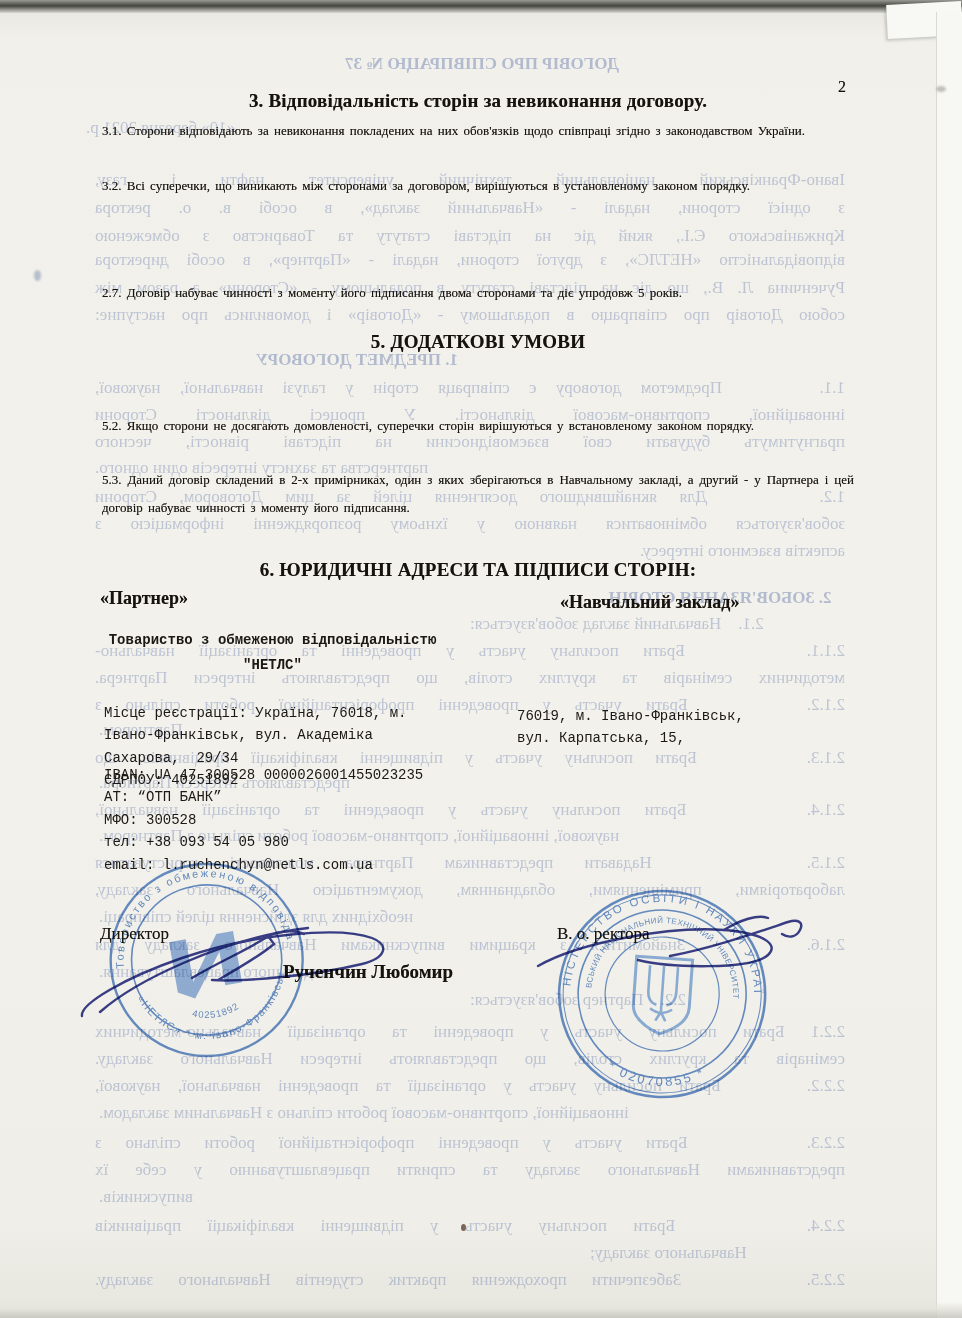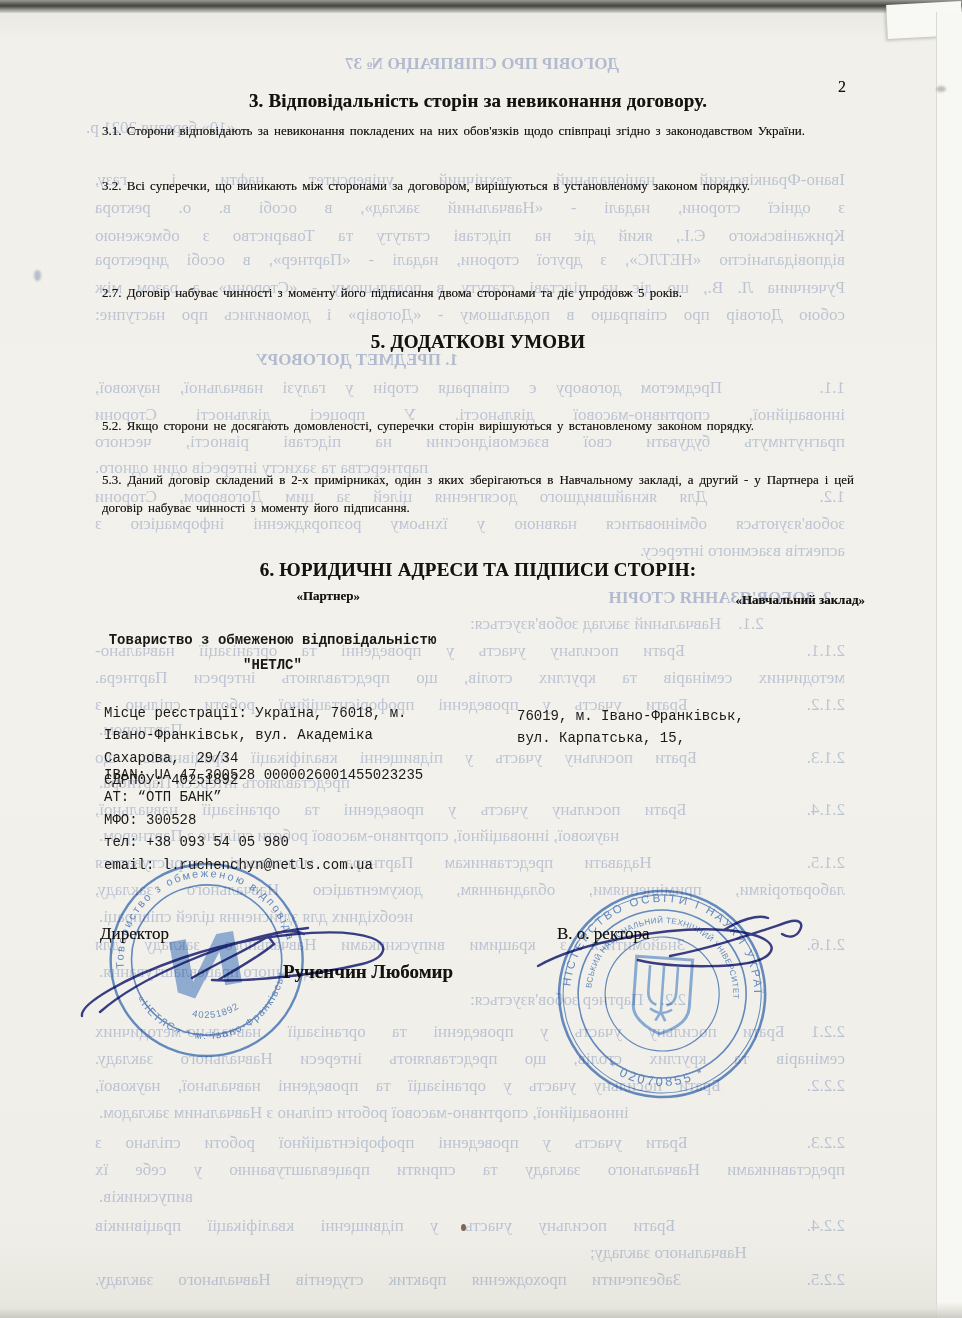--- a/index.html
+++ b/index.html
@@ -14,21 +14,21 @@
     border-left:1px solid #dbdad2;}
   .bottom-edge{position:absolute;left:0;right:0;bottom:0;height:16px;
     background:linear-gradient(0deg,#c2c1ba 0%,#e4e3dc 60%,rgba(228,227,220,0) 100%);opacity:.8;}
   .speck{position:absolute;border-radius:50%;}
 
   .ink{text-shadow:0 0 .5px rgba(25,22,18,.5);}
   .page-num{position:absolute;left:838px;top:78px;font-size:16px;}
   .h{position:absolute;left:102px;width:752px;text-align:center;font-weight:bold;font-size:19px;letter-spacing:.2px;}
   .clause{position:absolute;left:102px;width:752px;text-align:justify;font-size:13px;line-height:27.5px;word-spacing:2px;}
 
-  .party-label{position:absolute;font-weight:bold;font-size:13px;text-align:right;}
+  .party-label{position:absolute;font-weight:bold;font-size:18px;text-align:left;}
   .mono{font-family:"Liberation Mono","DejaVu Sans Mono",monospace;font-size:14px;line-height:22.4px;color:#1b1815;}
   .mono.bold{font-weight:bold;}
   .mono div{white-space:pre;}
   .sig-title{position:absolute;font-weight:normal;font-size:17px;}
   .sig-name{position:absolute;font-weight:bold;font-size:19px;}
 
   .bleed-layer{position:absolute;inset:0;pointer-events:none;}
   .bleed-line{position:absolute;font-size:17px;line-height:20px;color:#687cae;opacity:.38;
     filter:blur(.55px);transform:scaleX(-1);white-space:nowrap;}
   .bleed-line.bold{font-weight:bold;opacity:.46;}

